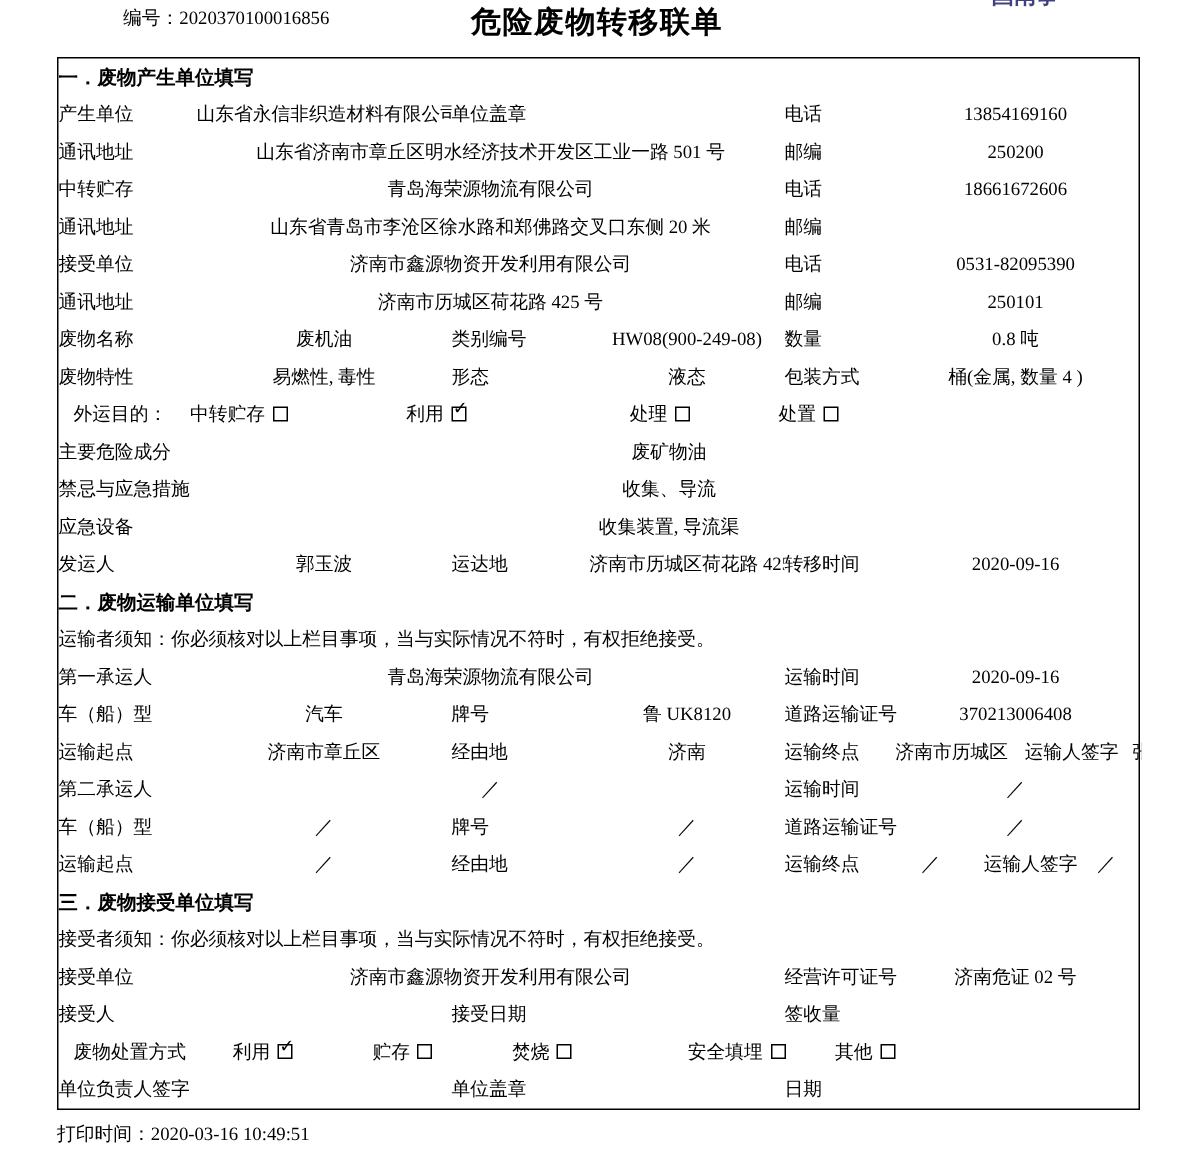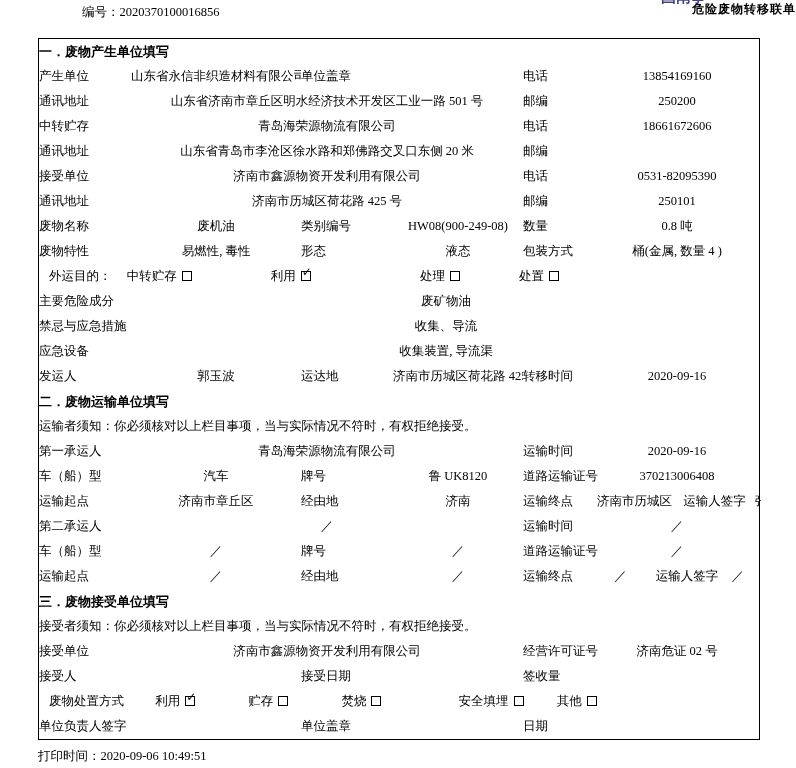--- a/index.html
+++ b/index.html
@@ -26,22 +26,22 @@
     left: 50px;
     top: 4px;
     font-size: 12.5px;
     white-space: nowrap;
     margin-left: 32px;
   }
   .doc-title {
     position: absolute;
     left: 0; right: 0;
     top: 1px;
-    text-align: right;
-    font-size: 12px;
+    text-align: center;
+    font-size: 20px;
     font-weight: bold;
     letter-spacing: 1px;
   }
   .stamp-top {
     position: absolute;
     right: 90px;
     top: -12px;
     font-size: 15px;
     font-weight: bold;
     color: #1f1f6e;
@@ -369,16 +369,16 @@
         <td class="lbl-r">单位盖章</td>
         <td class="val"></td>
         <td class="lbl-r">日期</td>
         <td class="val"></td>
       </tr>
     </tbody>
       </table>
   </div>
 
   <div class="print-time">
-    <span>打印时间：</span><span>2020-09-06 10:49:51</span>
+    <span>打印时间：</span><span>2020-03-16 10:49:51</span>
   </div>
 
 </div>
 
 </body></html>

